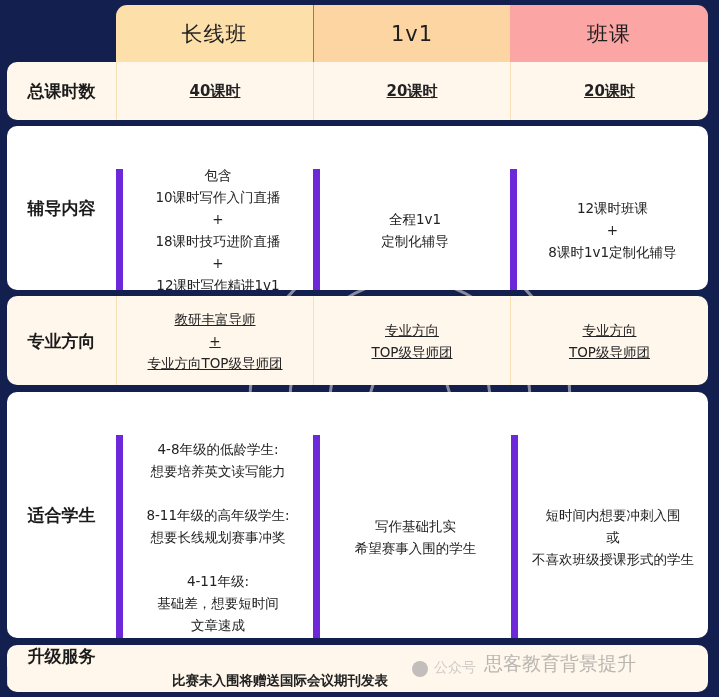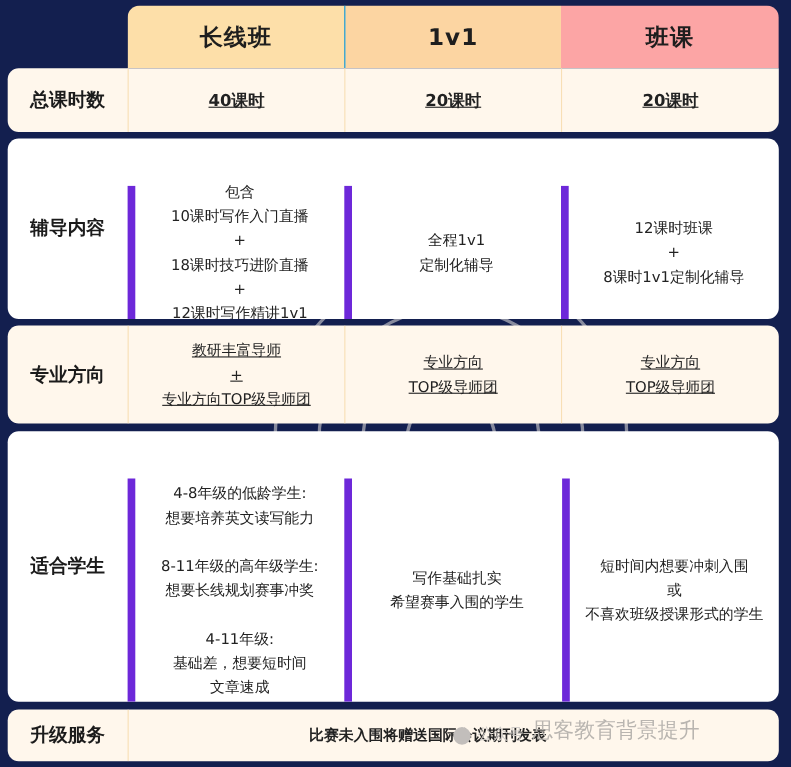--- a/index.html
+++ b/index.html
@@ -14,21 +14,21 @@
       position: absolute;
       left: 116px; top: 5px;
       width: 592px; height: 57px;
       display: flex;
       border-radius: 11px 11px 0 0;
       overflow: hidden;
     }
     .header-cell {
       height: 100%;
       display: flex; align-items: center; justify-content: center;
-      font-size: 21px; font-weight: bold; color: #1e1e1e;
+      font-size: 21px; font-weight: normal; color: #1e1e1e;
       letter-spacing: 1px;
     }
     .h1 { width: 197px; background: #fddfa9; }
     .h2 { width: 197px; background: #fcd5a2; border-left: 1px solid #0ea5e9; }
     .h3 { width: 198px; background: #fca5a5; }
     .row {
       position: absolute;
       left: 7px; width: 701px;
       display: flex;
       border-radius: 10px;
@@ -138,21 +138,21 @@
 4-11年级:
 基础差，想要短时间
 文章速成</div>
   <div class="cell c3">写作基础扎实
 希望赛事入围的学生</div>
   <div class="cell c2">短时间内想要冲刺入围
 或
 不喜欢班级授课形式的学生</div>
 </div>
 
-<div class="row cream" style="top:645px;height:47px;">
+<div class="row cream" style="top:645px;height:47px;flex-direction:column;">
   <div class="cell label">升级服务</div>
   <div class="cell upgrade-text">比赛未入围将赠送国际会议期刊发表</div>
 </div>
 
 <div class="watermark">
   <span class="wm-icon"></span>
   <span class="wm-small">公众号</span>
   <span>思客教育背景提升</span>
 </div>
 

